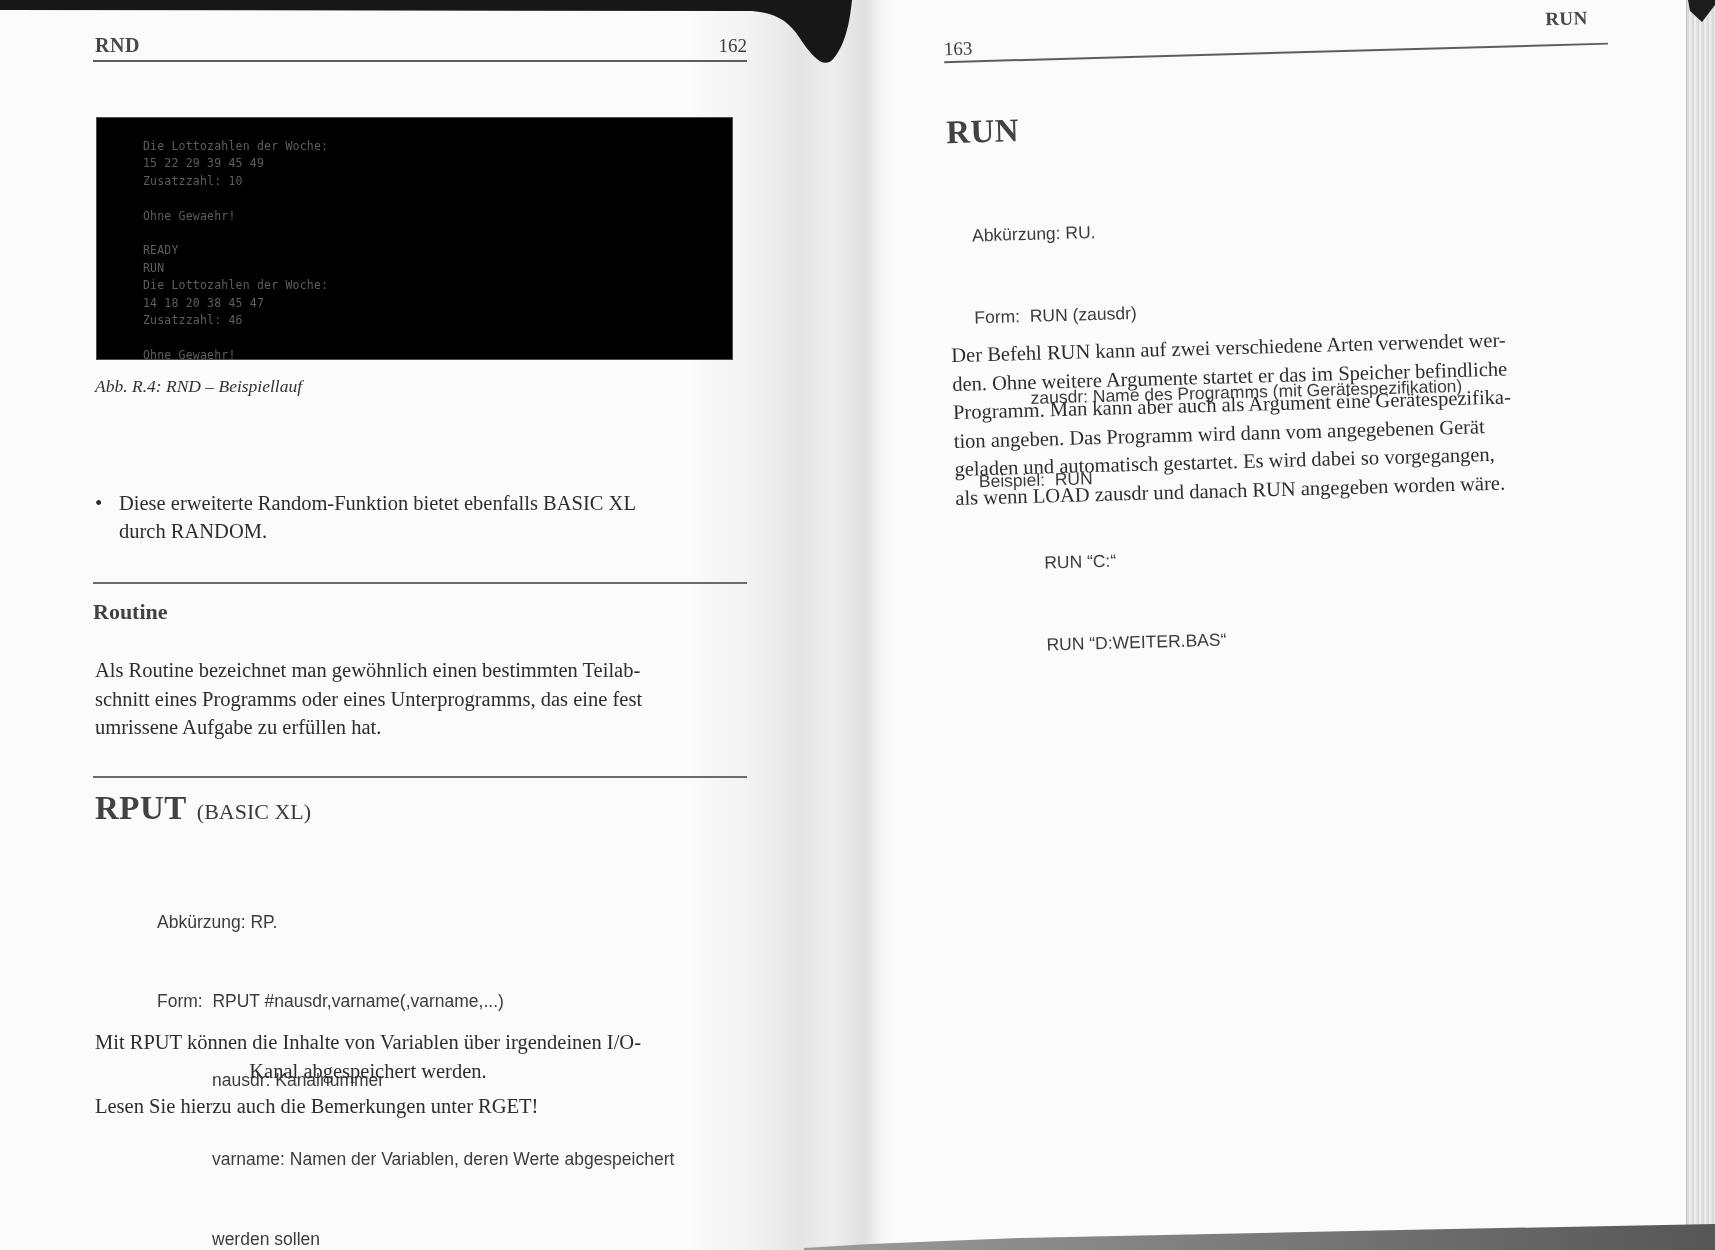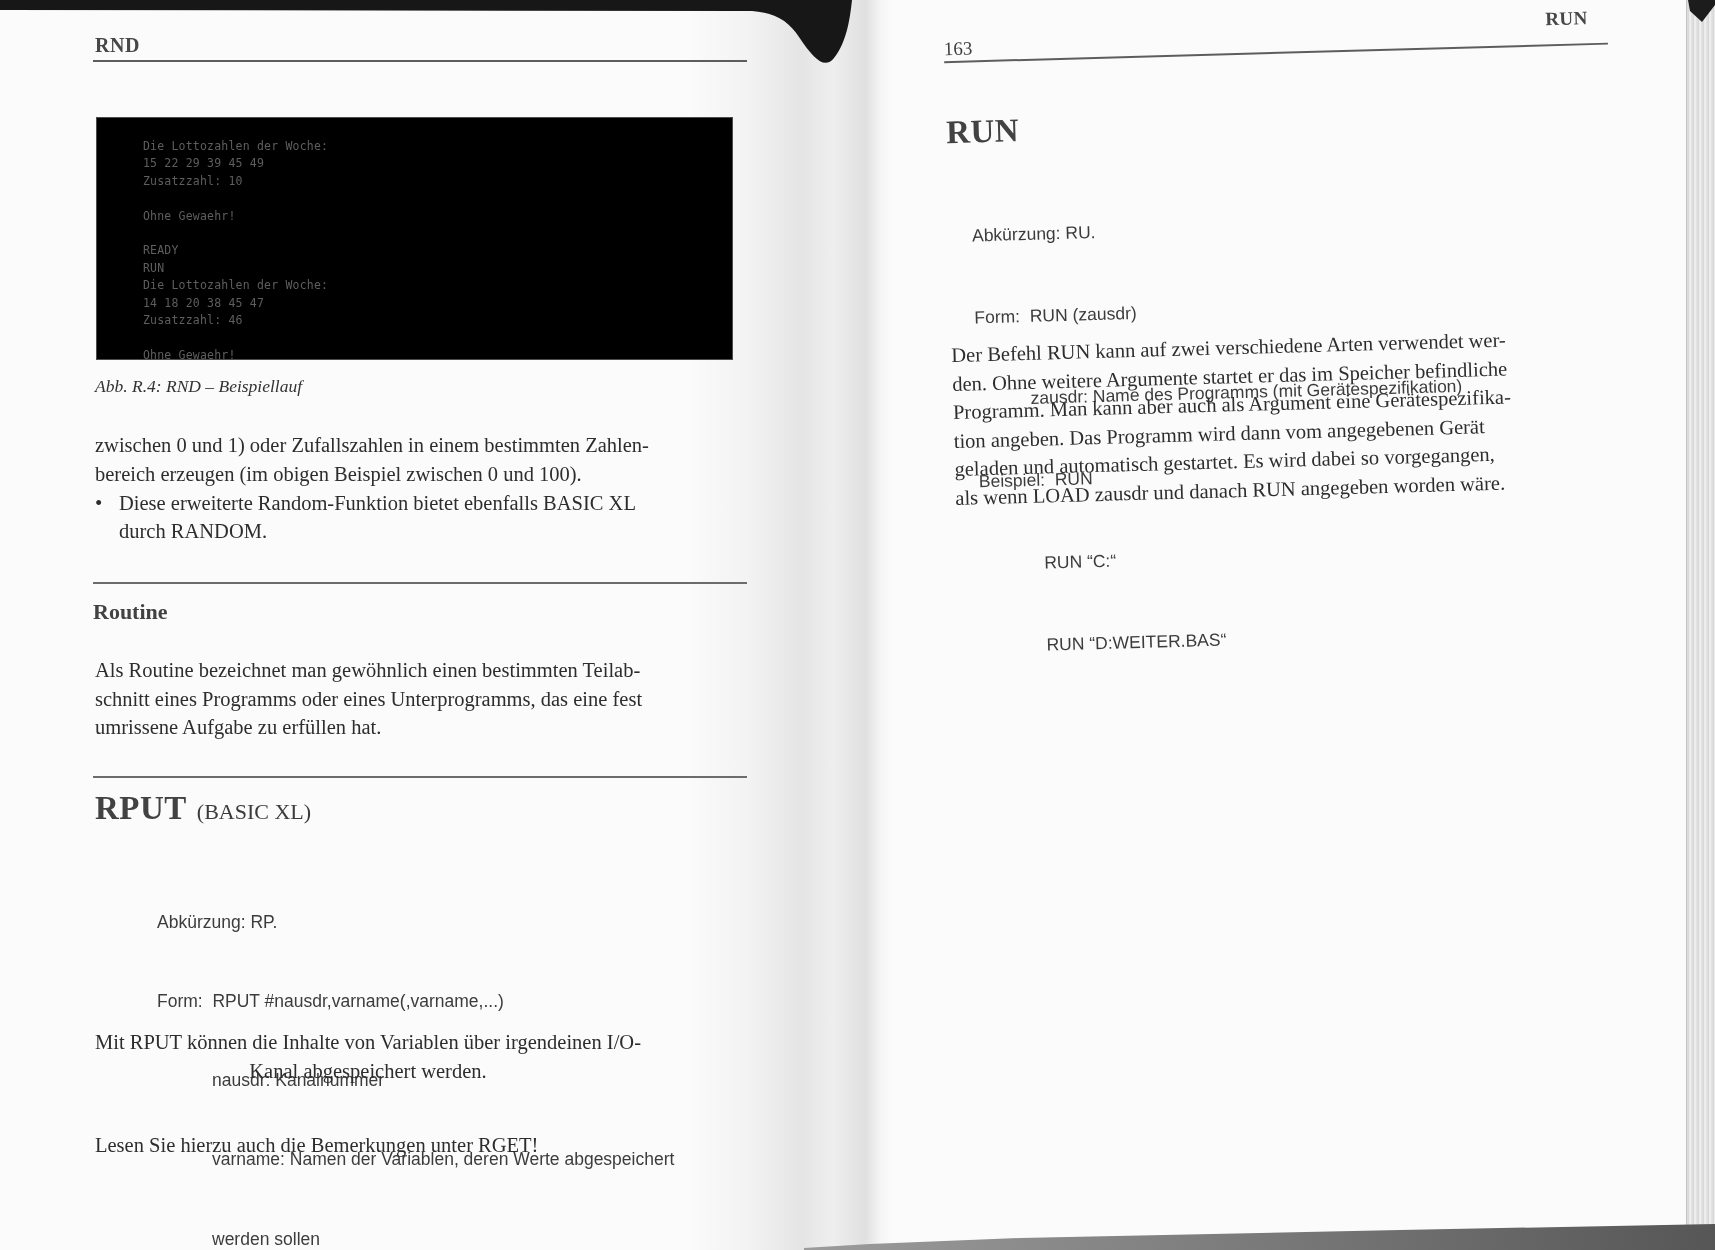--- a/index.html
+++ b/index.html
@@ -62,21 +62,21 @@
   .def-block{
     position:absolute;
     font-family:"Liberation Sans", sans-serif;
     font-size:17.5px;color:#3c3c3c;white-space:pre-wrap;
   }
   .def-left{left:157px;top:856px;line-height:26.4px;}
   .def-row{white-space:pre;}
   .def-left .ind{padding-left:55px;}
 
   .rput-body-1{left:95px;top:1028px;text-align:center;}
-  .rput-body-2{left:95px;top:1092px;margin-top:39px;}
+  .rput-body-2{left:95px;top:1092px;}
 
   
   .page-right{
     position:absolute;left:860px;top:0;width:815px;height:1250px;
     transform:rotate(-1.6deg);transform-origin:90px 55px;
   }
   .rp-pagenum{position:absolute;left:84px;top:38px;font-size:19px;color:#3f3f3f;}
   .rp-rule{position:absolute;left:84px;top:61px;width:664px;height:1.8px;background:#5d5d5d;}
   .rp-title{position:absolute;left:686px;top:25px;font-size:19px;font-weight:bold;color:#474747;letter-spacing:0.5px;}
   .run-heading{position:absolute;left:84px;top:114px;color:#424242;}
@@ -88,41 +88,40 @@
 </head>
 <body>
 
 <div class="spread">
 
   <div class="gutter-shadow"></div>
   <div class="fore-edge"></div>
 
   <div class="page-left">
     <div class="lp-title">RND</div>
+    <div class="lp-pagenum">162</div>
     <div class="rule rule-1"></div>
 
     <div class="figure-box">
       <pre>Die Lottozahlen der Woche:
 15 22 29 39 45 49
 Zusatzzahl: 10
 
 Ohne Gewaehr!
 
 READY
 RUN
 Die Lottozahlen der Woche:
 14 18 20 38 45 47
 Zusatzzahl: 46
 
 Ohne Gewaehr!</pre>
     </div>
     <div class="figure-caption">Abb. R.4: RND – Beispiellauf</div>
 
-    <div class="serif-block para-1">zwischen 0 und 1) oder Zufallszahlen in einem bestimmten Zahlen-
-bereich erzeugen (im obigen Beispiel zwischen 0 und 100).</div>
 
     <div class="bullet-item">
       <div class="bullet-marker">•</div>
       <div class="bullet-text">Diese erweiterte Random-Funktion bietet ebenfalls BASIC XL
 durch RANDOM.</div>
     </div>
 
     <div class="rule rule-2"></div>
     <div class="routine-heading">Routine</div>
     <div class="serif-block routine-body">Als Routine bezeichnet man gewöhnlich einen bestimmten Teilab-

